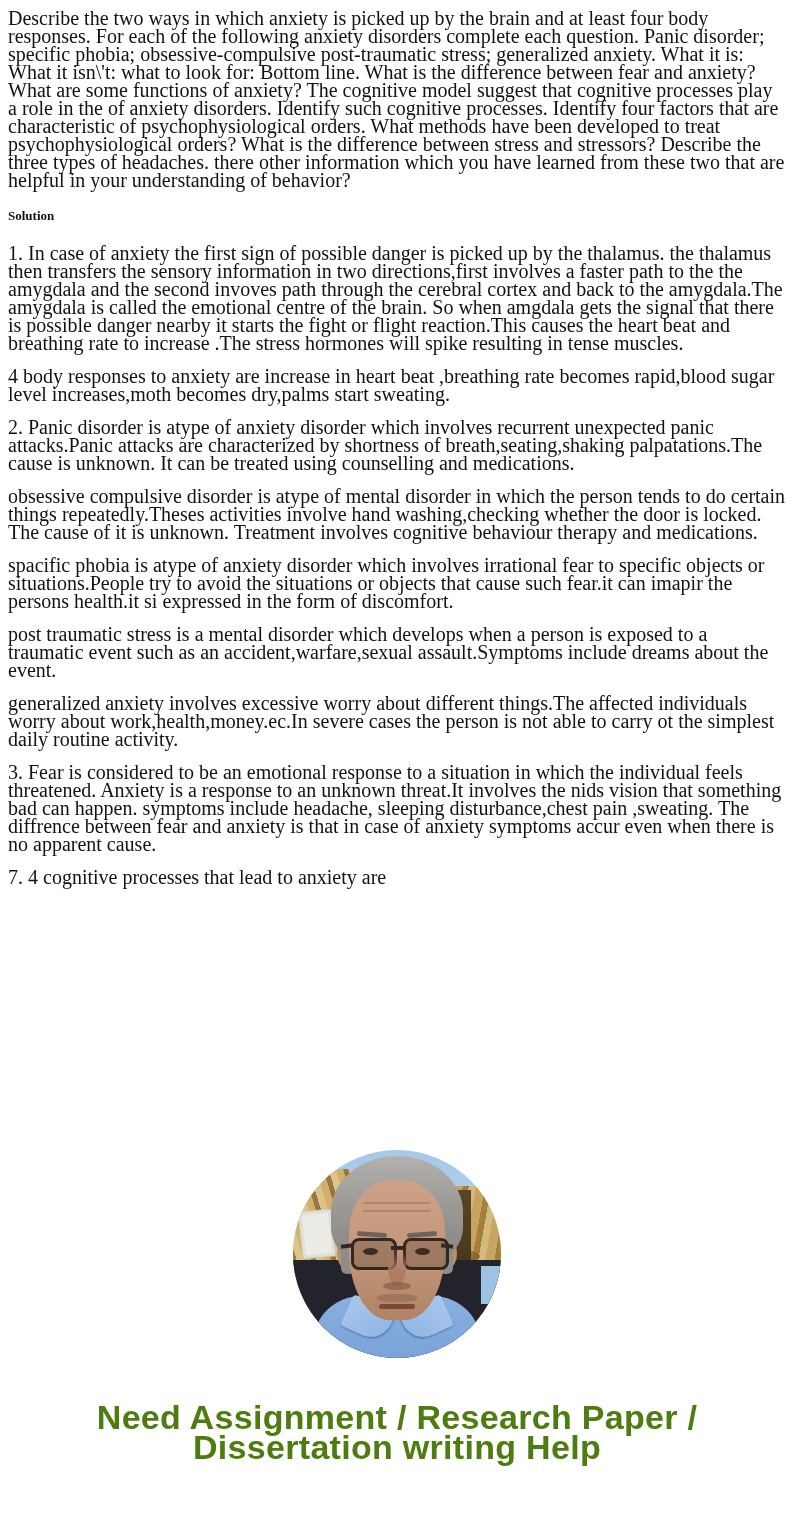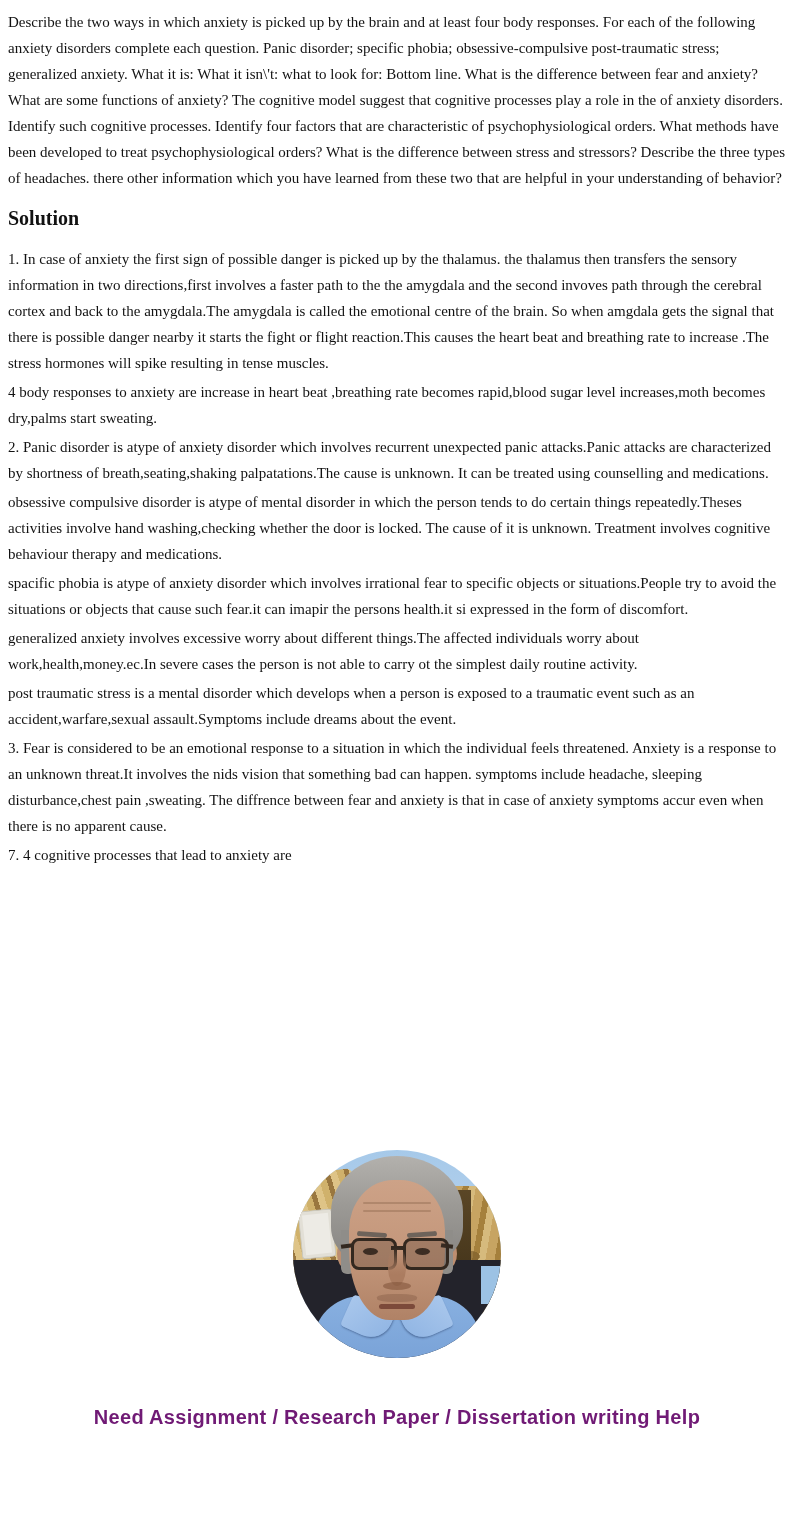--- a/index.html
+++ b/index.html
@@ -9,28 +9,28 @@
     height: 1523px;
     background: #ffffff;
     overflow: hidden;
     font-family: "Liberation Serif", serif;
     color: #121212;
   }
   .content {
     padding: 9px 8px 0 8px;
   }
   .body-text {
-    font-size: 15px;
-    line-height: 26px;
-    margin: 3px 0;
+    font-size: 20px;
+    line-height: 18px;
+    margin: 15px 0;
     letter-spacing: 0;
   }
   .content > p:first-child { margin-top: 0; }
   .solution-heading {
-    font-size: 20px;
+    font-size: 13px;
     line-height: 22px;
     font-weight: 700;
     margin: 16px 0 17px 0;
   }
 
   
   .photo {
     position: absolute;
     left: 293px;
     top: 1150px;
@@ -182,42 +182,42 @@
     background: #7c4a3a; border-radius: 3px;
   }
 
   
   .footer {
     position: absolute;
     left: 0; right: 0; top: 1402px;
     text-align: center;
     font-family: "Liberation Sans", sans-serif;
     font-weight: 700;
-    font-size: 20px;
+    font-size: 34px;
     line-height: 30px;
     letter-spacing: 0.3px;
-    color: #701a75;
+    color: #4d7c0f;
     padding: 0 20px;
   }
 </style>
 </head>
 <body>
 
 <div class="page">
 
   <div class="content">
     <p class="body-text">Describe the two ways in which anxiety is picked up by the brain and at least four body responses. For each of the following anxiety disorders complete each question. Panic disorder; specific phobia; obsessive-compulsive post-traumatic stress; generalized anxiety. What it is: What it isn\'t: what to look for: Bottom line. What is the difference between fear and anxiety? What are some functions of anxiety? The cognitive model suggest that cognitive processes play a role in the of anxiety disorders. Identify such cognitive processes. Identify four factors that are characteristic of psychophysiological orders. What methods have been developed to treat psychophysiological orders? What is the difference between stress and stressors? Describe the three types of headaches. there other information which you have learned from these two that are helpful in your understanding of behavior?</p>
     <h2 class="solution-heading">Solution</h2>
     <p class="body-text">1. In case of anxiety the first sign of possible danger is picked up by the thalamus. the thalamus then transfers the sensory information in two directions,first involves a faster path to the the amygdala and the second invoves path through the cerebral cortex and back to the amygdala.The amygdala is called the emotional centre of the brain. So when amgdala gets the signal that there is possible danger nearby it starts the fight or flight reaction.This causes the heart beat and breathing rate to increase .The stress hormones will spike resulting in tense muscles.</p>
     <p class="body-text">4 body responses to anxiety are increase in heart beat ,breathing rate becomes rapid,blood sugar level increases,moth becomes dry,palms start sweating.</p>
     <p class="body-text">2. Panic disorder is atype of anxiety disorder which involves recurrent unexpected panic attacks.Panic attacks are characterized by shortness of breath,seating,shaking palpatations.The cause is unknown. It can be treated using counselling and medications.</p>
     <p class="body-text">obsessive compulsive disorder is atype of mental disorder in which the person tends to do certain things repeatedly.Theses activities involve hand washing,checking whether the door is locked. The cause of it is unknown. Treatment involves cognitive behaviour therapy and medications.</p>
     <p class="body-text">spacific phobia is atype of anxiety disorder which involves irrational fear to specific objects or situations.People try to avoid the situations or objects that cause such fear.it can imapir the persons health.it si expressed in the form of discomfort.</p>
+    <p class="body-text">post traumatic stress is a mental disorder which develops when a person is exposed to a traumatic event such as an accident,warfare,sexual assault.Symptoms include dreams about the event.</p>
     <p class="body-text">generalized anxiety involves excessive worry about different things.The affected individuals worry about work,health,money.ec.In severe cases the person is not able to carry ot the simplest daily routine activity.</p>
-    <p class="body-text">post traumatic stress is a mental disorder which develops when a person is exposed to a traumatic event such as an accident,warfare,sexual assault.Symptoms include dreams about the event.</p>
     <p class="body-text">3. Fear is considered to be an emotional response to a situation in which the individual feels threatened. Anxiety is a response to an unknown threat.It involves the nids vision that something bad can happen. symptoms include headache, sleeping disturbance,chest pain ,sweating. The diffrence between fear and anxiety is that in case of anxiety symptoms accur even when there is no apparent cause.</p>
     <p class="body-text">7. 4 cognitive processes that lead to anxiety are</p>
   </div>
 
   <div class="photo" title="Circular portrait of an elderly man with gray hair and dark-rimmed glasses wearing a light blue collared shirt, golden patterned curtain and light blue wall behind him">
     <div class="curtain-left"></div>
     <div class="switch-panel"></div>
     <div class="curtain-right"></div>
     <div class="doorway-strip"></div>
     <div class="dark-band"></div>

